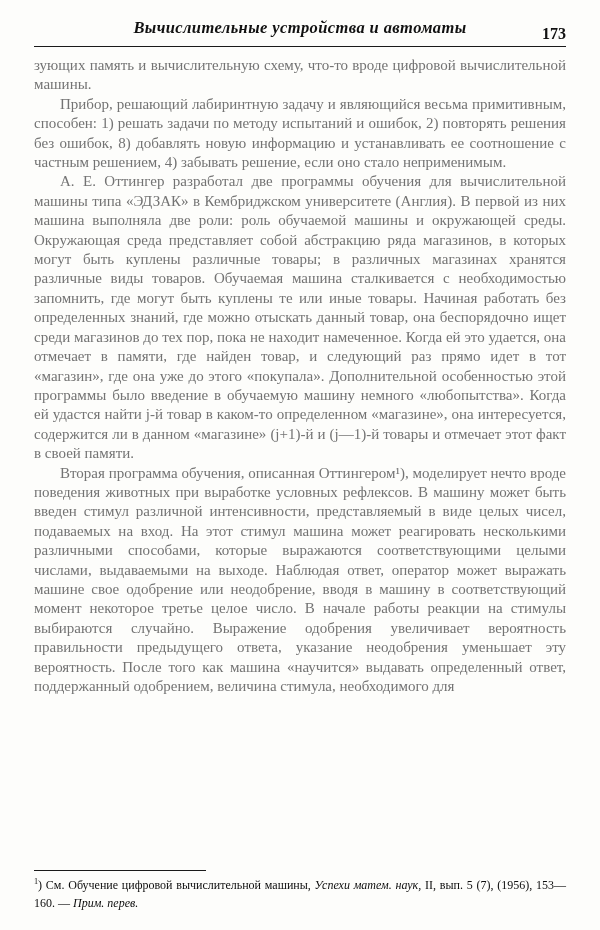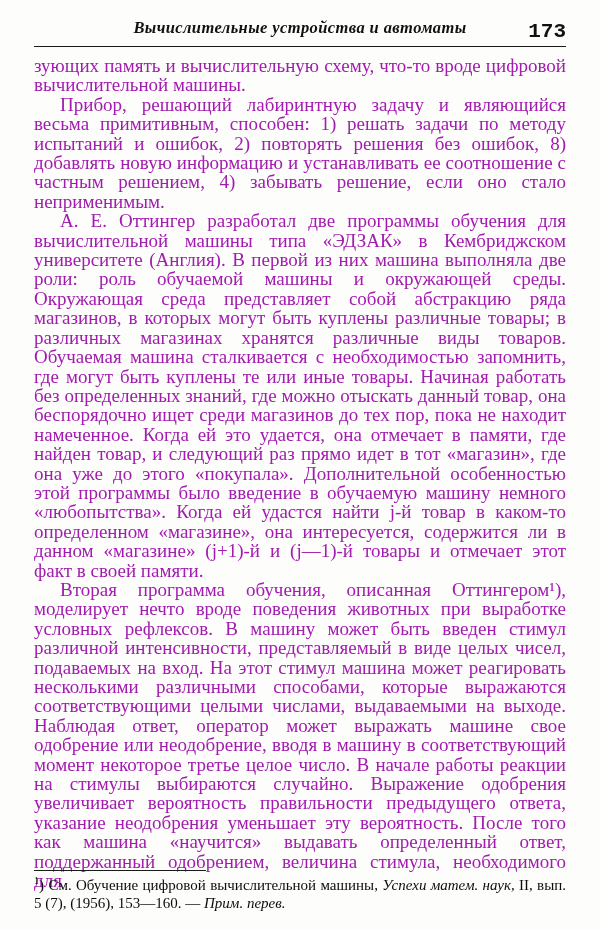--- a/index.html
+++ b/index.html
@@ -36,37 +36,37 @@
     font-weight: bold;
     font-size: 16.5px;
     letter-spacing: 0.4px;
     color: #111;
     white-space: nowrap;
   }
   .header-page-number {
     position: absolute;
     right: 0;
     bottom: 1px;
-    font-family: Liberation Mono, monospace;
+    font-family: Liberation Serif, serif;
     font-weight: bold;
-    font-size: 21px;
+    font-size: 16px;
     color: #111;
   }
   .header-rule {
     border: none;
     border-top: 1.2px solid #1a1a1a;
     margin: 1px 0 9px 0;
   }
   .body-text {
-    font-size: 19px;
+    font-size: 15px;
     line-height: 19.4px;
     text-align: justify;
     text-justify: inter-word;
     hyphens: manual;
-    color: #a21caf;
+    color: #737373;
   }
   .body-text p {
     margin: 0;
     text-indent: 0;
   }
   .body-text p.indent {
     text-indent: 26px;
   }
   .footnote-wrap {
     position: absolute;
@@ -74,21 +74,21 @@
     right: 34px;
     bottom: 18px;
   }
   .footnote-rule {
     width: 172px;
     border: none;
     border-top: 1.1px solid #1a1a1a;
     margin: 0 0 6px 0;
   }
   .footnote {
-    font-size: 15px;
+    font-size: 12px;
     line-height: 17.4px;
     text-align: justify;
   }
   .footnote .ital {
     font-style: italic;
   }
   sup {
     font-size: 0.68em;
     vertical-align: super;
     line-height: 0;

